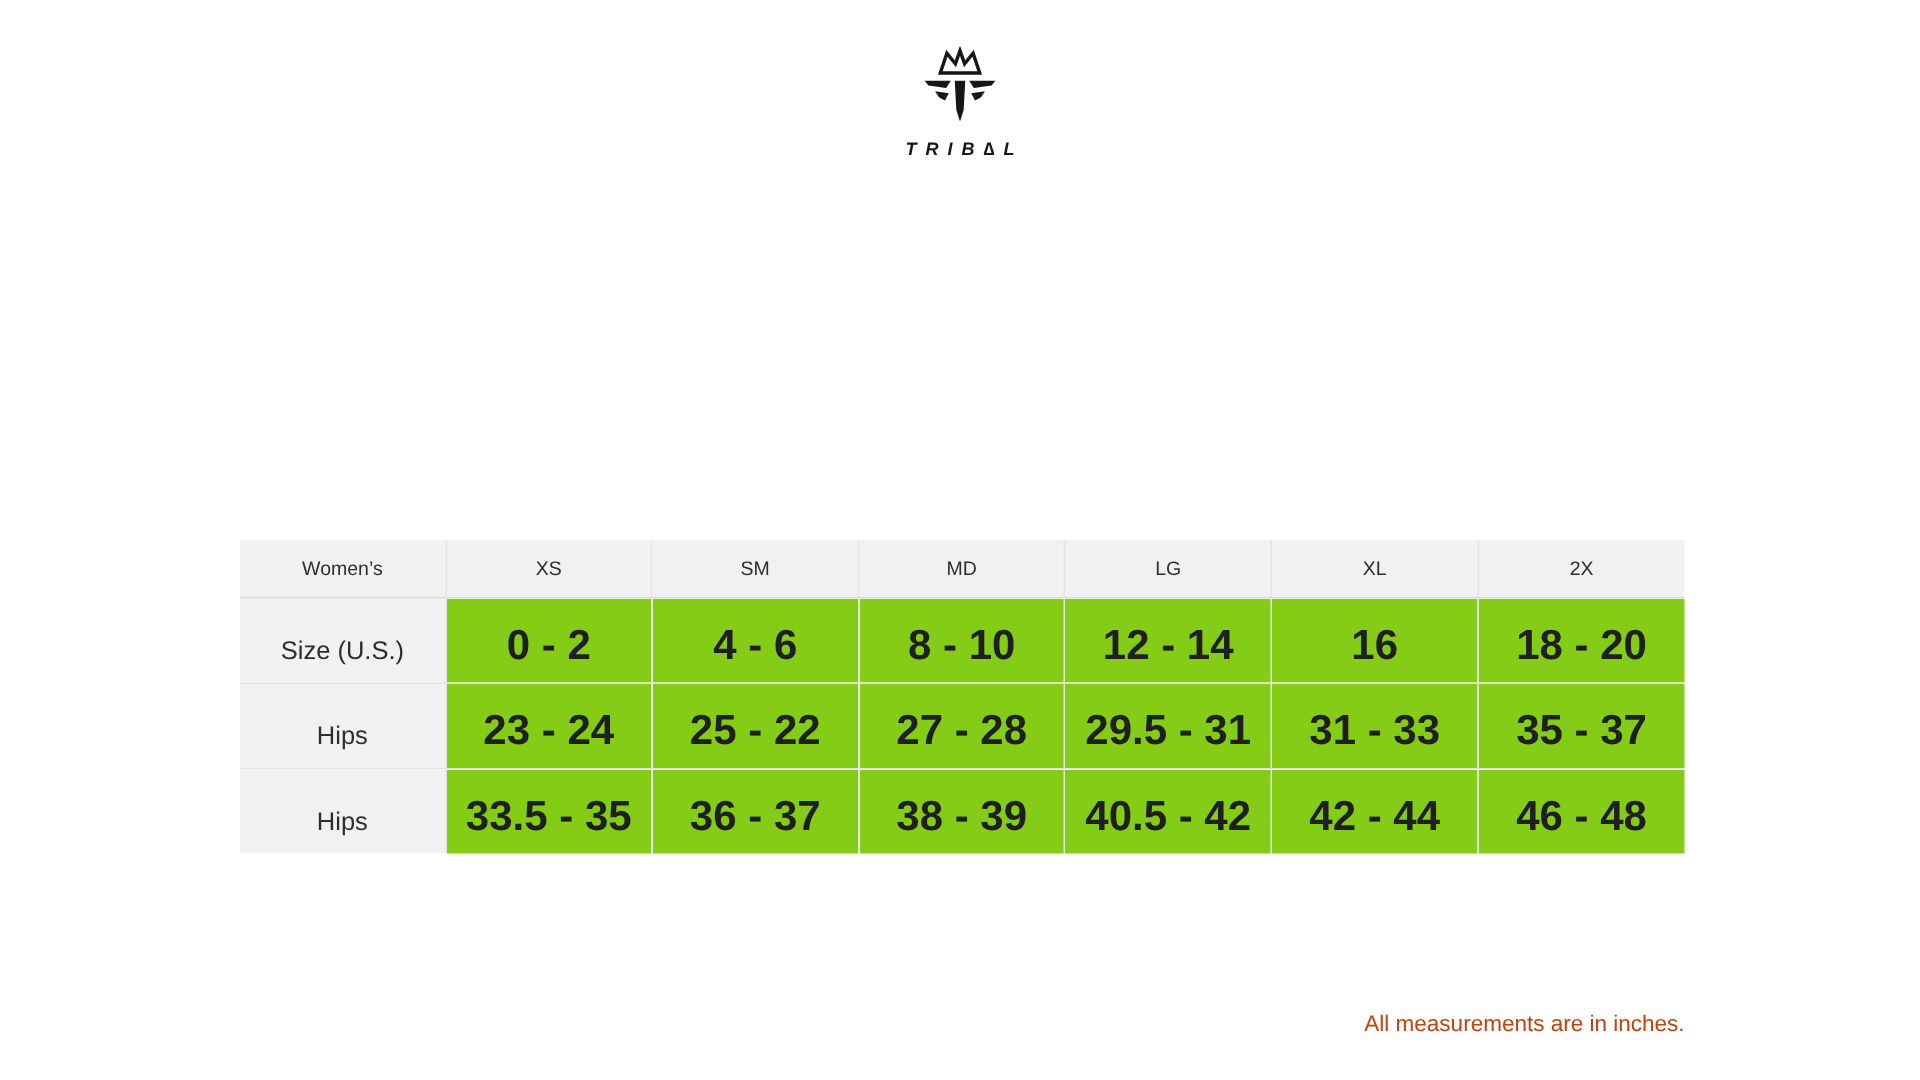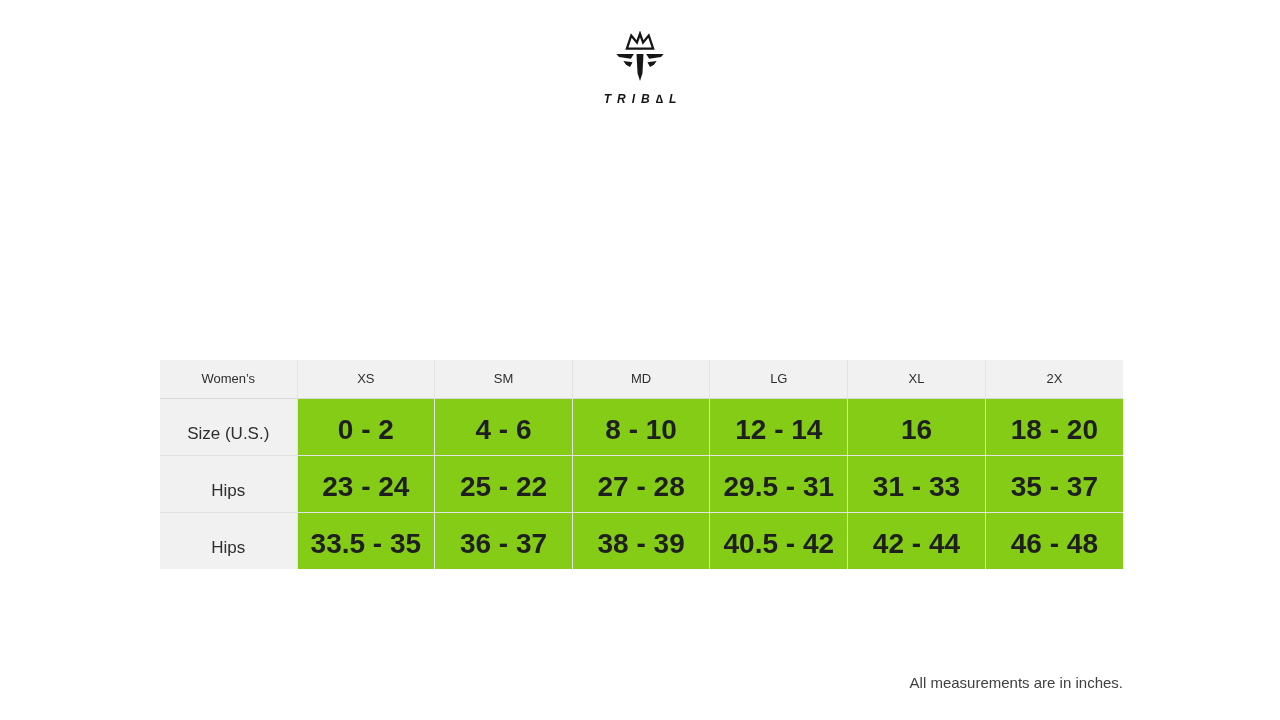--- a/index.html
+++ b/index.html
@@ -60,21 +60,21 @@
     vertical-align:bottom;padding-bottom:11px;
   }
   tbody td{
     background:#84cc16;
     font-size:28px;font-weight:600;color:var(--value-text);
     vertical-align:bottom;padding-bottom:9px;
   }
   
   .footer-note{
     position:absolute;top:674px;right:157px;
-    font-size:15px;color:#404040;
+    font-size:15px;color:#c2410c;
   }
 </style>
 </head>
 <body>
 
 <div class="logo">
   <svg class="logo-mark" viewBox="0 0 64 66" xmlns="http://www.w3.org/2000/svg" aria-hidden="true">
 
     <path d="M17,20 L22,5 L28.5,13 L32,3 L35.5,13 L42,5 L47,20 Z" fill="none" stroke="#161616" stroke-width="2.6" stroke-linejoin="miter"></path>
 

